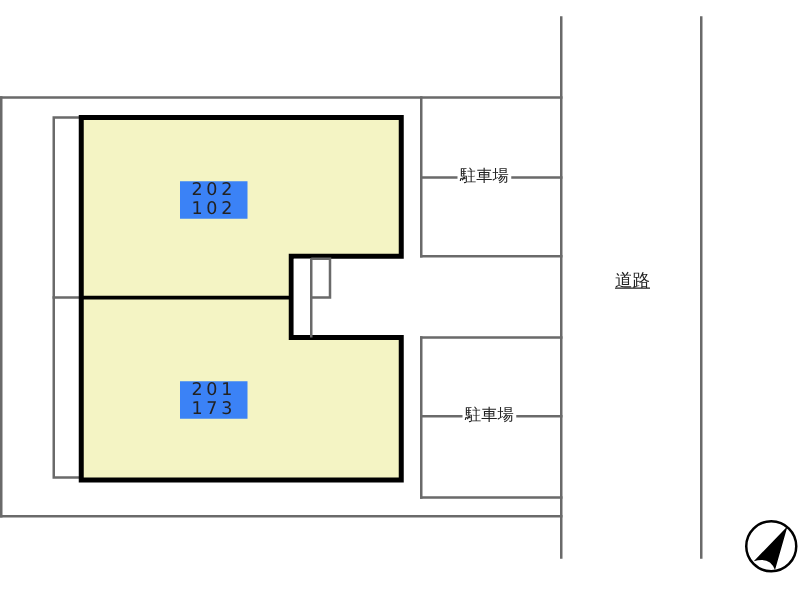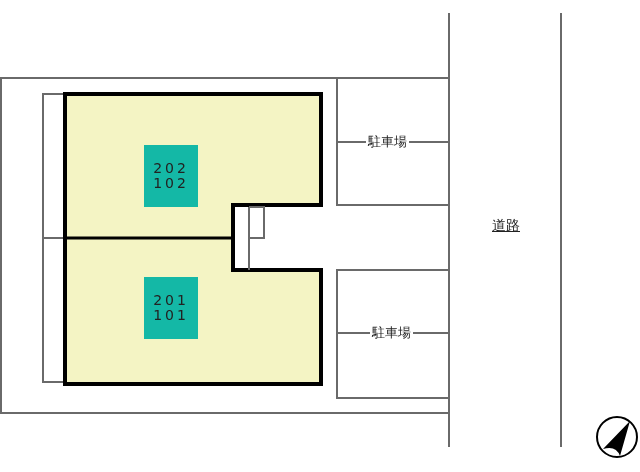--- a/index.html
+++ b/index.html
@@ -3,21 +3,21 @@
 <meta charset="utf-8">
 <style>
   html, body { margin: 0; padding: 0; background: #ffffff; }
   body { width: 640px; height: 472px; position: relative; overflow: hidden;
          font-family: "DejaVu Sans", sans-serif; }
   .abs { position: absolute; box-sizing: border-box; }
   .thin { border: 2px solid #6a6a6a; }
   .hline { height: 0; border-top: 2px solid #6a6a6a; }
   .vline { width: 0; border-left: 2px solid #6a6a6a; }
   .unit-label { font-size: 14px; line-height: 15px; letter-spacing: 3px; color: #222;
-                background: #14b8a6; text-align: center; padding: 16px 2px; }
+                background: #3b82f6; text-align: center; padding: 0 2px; }
   .jp { font-size: 13px; color: #222; background: #fff; padding: 0 2px; line-height: 16px; text-align: right; }
 </style>
 </head>
 <body>
 
 <div class="abs hline" style="left:0;top:77px;width:450px;"></div>
 <div class="abs vline" style="left:0;top:77px;height:337px;"></div>
 <div class="abs hline" style="left:0;top:412px;width:450px;"></div>
 
 <div class="abs thin" style="left:42px;top:93px;width:24px;height:290px;"></div>
@@ -29,23 +29,23 @@
 
   <rect x="235" y="207" width="14" height="61" fill="#fff" stroke="none"></rect>
   <line x1="249" y1="207" x2="249" y2="270" stroke="#6a6a6a" stroke-width="2"></line>
   <polyline points="249,207 264,207 264,238 249,238" fill="none" stroke="#6a6a6a" stroke-width="2"></polyline>
 </svg>
 
 <div class="abs unit-label" style="left:144px;top:145px;width:54px;">
   <div>202</div>
   <div>102</div>
 </div>
-<div class="abs unit-label" style="left:144px;top:277px;width:54px;">
+<div class="abs unit-label" style="left:144px;top:305px;width:54px;">
   <div>201</div>
-  <div>101</div>
+  <div>173</div>
 </div>
 
 <div class="abs" style="left:336px;top:77px;width:114px;height:129px;border-left:2px solid #6a6a6a;border-bottom:2px solid #6a6a6a;"></div>
 <div class="abs hline" style="left:337px;top:141px;width:113px;"></div>
 <div class="abs jp" style="left:366px;top:134px;">駐車場</div>
 
 <div class="abs" style="left:336px;top:269px;width:114px;height:130px;border-left:2px solid #6a6a6a;border-top:2px solid #6a6a6a;border-bottom:2px solid #6a6a6a;"></div>
 <div class="abs hline" style="left:337px;top:332px;width:113px;"></div>
 <div class="abs jp" style="left:370px;top:325px;">駐車場</div>
 

